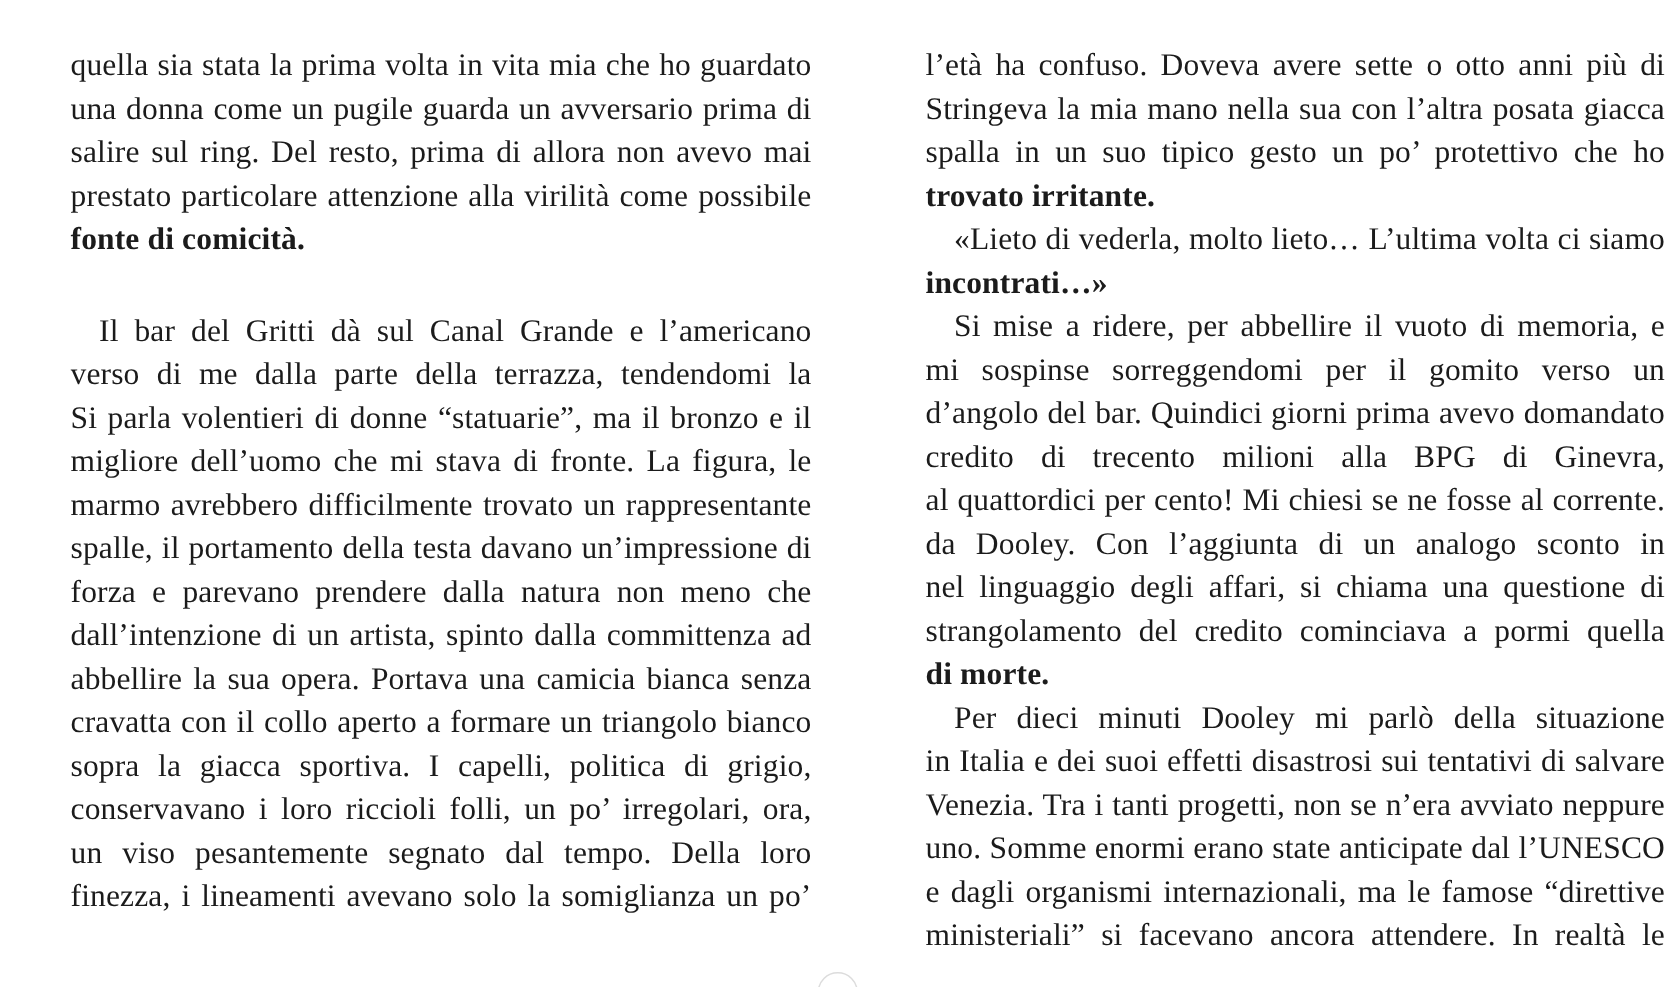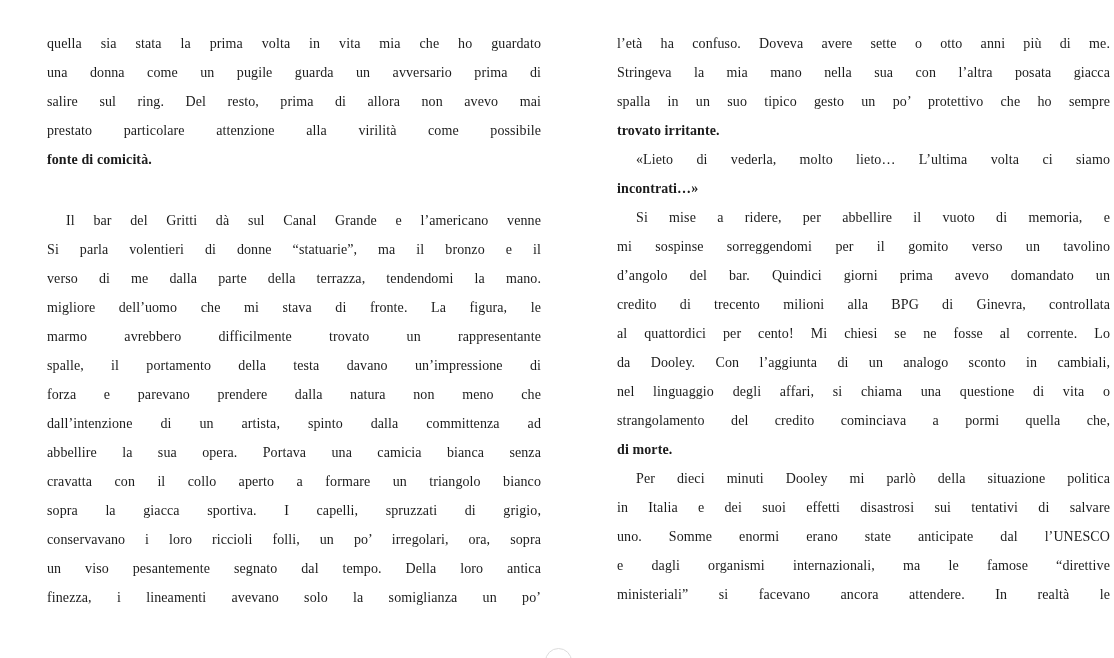--- a/index.html
+++ b/index.html
@@ -20,21 +20,21 @@
   }
   .col {
     position: absolute;
     top: 29px;
   }
   .col-left  { left: 47px;  width: 494px; }
   .col-right { left: 583px; width: 493px; margin-left: 34px; }
   .para { margin: 0; }
   .para.space-before { margin-top: 32px; }
   .line {
-    font-size: 14px;
+    font-size: 21px;
     line-height: 29px;
     height: 29px;
     text-align: justify;
     text-align-last: justify;
     overflow: hidden;
     letter-spacing: 0.1px;
   }
   .para.indent .line:first-child { text-indent: 19px; }
   .para.ends .line:last-child { text-align-last: left; font-weight: bold; }
   .page-circle {
@@ -56,30 +56,30 @@
   <div class="col col-left">
       <div class="para ends">
         <div class="line">quella sia stata la prima volta in vita mia che ho guardato</div>
         <div class="line">una donna come un pugile guarda un avversario prima di</div>
         <div class="line">salire sul ring. Del resto, prima di allora non avevo mai</div>
         <div class="line">prestato particolare attenzione alla virilità come possibile</div>
         <div class="line">fonte di comicità.</div>
       </div>
       <div class="para indent space-before">
         <div class="line">Il bar del Gritti dà sul Canal Grande e l’americano venne</div>
+        <div class="line">verso di me dalla parte della terrazza, tendendomi la mano.</div>
         <div class="line">Si parla volentieri di donne “statuarie”, ma il bronzo e il</div>
-        <div class="line">verso di me dalla parte della terrazza, tendendomi la mano.</div>
         <div class="line">migliore dell’uomo che mi stava di fronte. La figura, le</div>
         <div class="line">marmo avrebbero difficilmente trovato un rappresentante</div>
         <div class="line">spalle, il portamento della testa davano un’impressione di</div>
         <div class="line">forza e parevano prendere dalla natura non meno che</div>
         <div class="line">dall’intenzione di un artista, spinto dalla committenza ad</div>
         <div class="line">abbellire la sua opera. Portava una camicia bianca senza</div>
         <div class="line">cravatta con il collo aperto a formare un triangolo bianco</div>
-        <div class="line">sopra la giacca sportiva. I capelli, spruzzati di grigio,</div>
+        <div class="line">sopra la giacca sportiva. I capelli, politica di grigio,</div>
         <div class="line">conservavano i loro riccioli folli, un po’ irregolari, ora, sopra</div>
         <div class="line">un viso pesantemente segnato dal tempo. Della loro antica</div>
         <div class="line">finezza, i lineamenti avevano solo la somiglianza un po’</div>
       </div>
     </div>
   <div class="col col-right">
       <div class="para ends">
         <div class="line">l’età ha confuso. Doveva avere sette o otto anni più di me.</div>
         <div class="line">Stringeva la mia mano nella sua con l’altra posata giacca</div>
         <div class="line">spalla in un suo tipico gesto un po’ protettivo che ho sempre</div>
@@ -96,19 +96,20 @@
         <div class="line">credito di trecento milioni alla BPG di Ginevra, controllata</div>
         <div class="line">al quattordici per cento! Mi chiesi se ne fosse al corrente. Lo</div>
         <div class="line">da Dooley. Con l’aggiunta di un analogo sconto in cambiali,</div>
         <div class="line">nel linguaggio degli affari, si chiama una questione di vita o</div>
         <div class="line">strangolamento del credito cominciava a pormi quella che,</div>
         <div class="line">di morte.</div>
       </div>
       <div class="para indent">
         <div class="line">Per dieci minuti Dooley mi parlò della situazione politica</div>
         <div class="line">in Italia e dei suoi effetti disastrosi sui tentativi di salvare</div>
+        <div class="line">Venezia. Tra i tanti progetti, non se n’era avviato neppure</div>
         <div class="line">uno. Somme enormi erano state anticipate dal l’UNESCO</div>
         <div class="line">e dagli organismi internazionali, ma le famose “direttive</div>
         <div class="line">ministeriali” si facevano ancora attendere. In realtà le</div>
       </div>
     </div>
   <div class="page-circle"></div>
 </div>
 
 </body></html>

